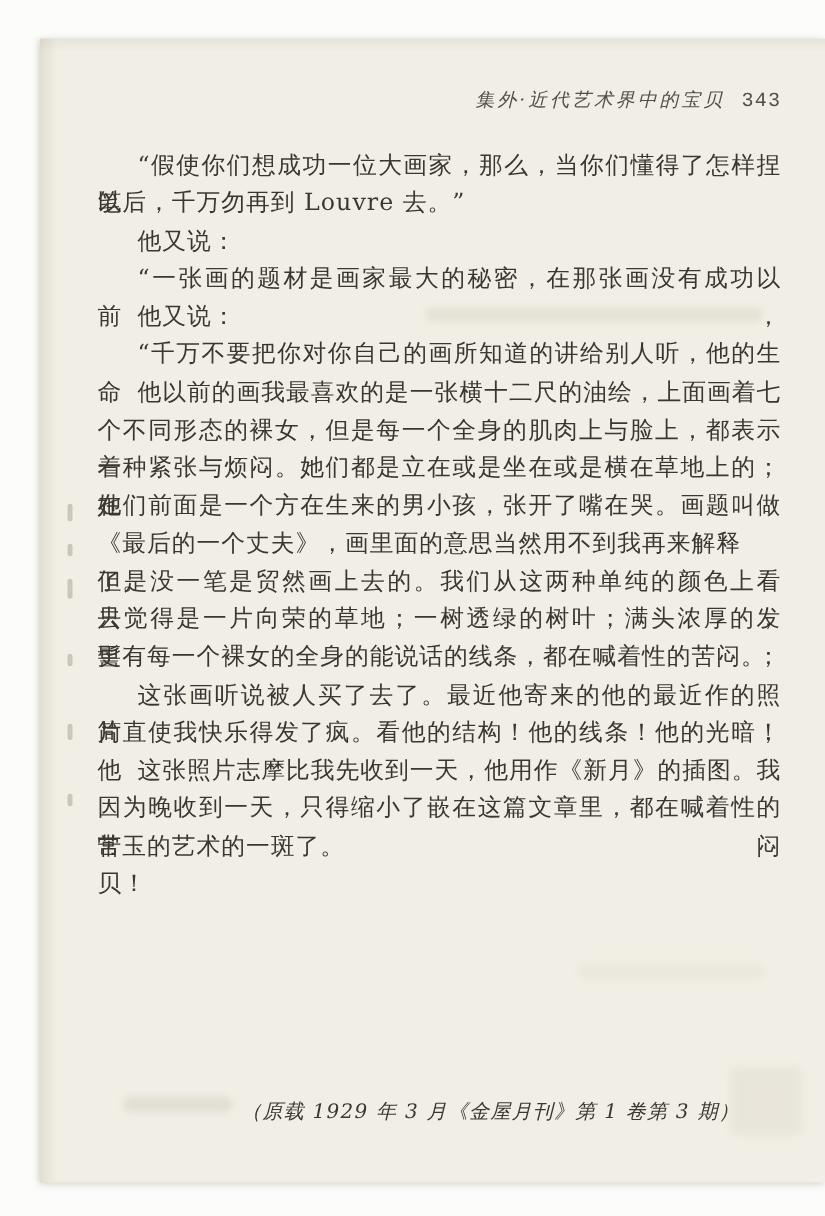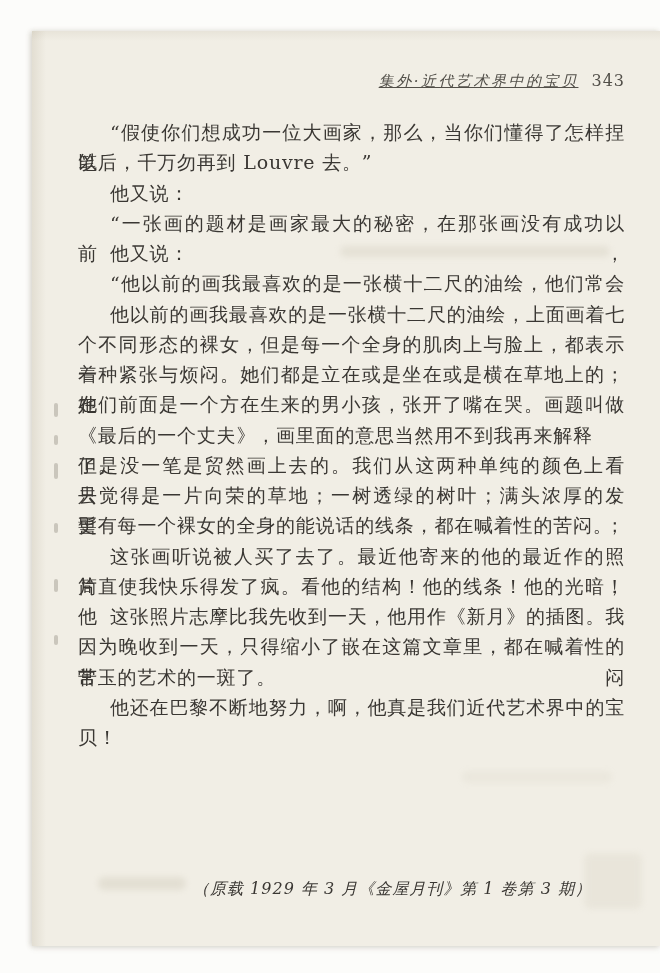--- a/index.html
+++ b/index.html
@@ -28,24 +28,24 @@
   .page .edge-top{
     position:absolute;left:0;right:0;top:0;height:10px;
     background:linear-gradient(180deg,rgba(150,138,112,.10),rgba(150,138,112,0));
   }
   .running-head{
     position:absolute;left:46px;top:40px;width:547px;height:20px;
     display:flex;justify-content:flex-end;align-items:baseline;gap:13px;
     color:var(--header-ink);
   }
   .running-head .rh-title{
-    font-style:italic;font-size:15px;letter-spacing:2.5px;white-space:nowrap;text-decoration:underline;
+    font-style:italic;font-size:15px;letter-spacing:2.5px;white-space:nowrap;
   }
   .running-head .rh-num{
-    font-size:16px;letter-spacing:1px;
+    font-size:16px;letter-spacing:1px;font-family:Liberation Mono, monospace;
   }
   .essay{
     position:absolute;left:46px;top:86px;width:547px;
     color:var(--ink);font-size:19px;letter-spacing:.8px;
   }
   .line{height:30.25px;line-height:30.25px;white-space:normal;}
   .line.fill{text-align:justify;text-align-last:justify;}
   .line.indent{text-indent:32px;}
   .citation{
     position:absolute;left:161px;top:843px;height:30px;line-height:30px;
@@ -74,35 +74,34 @@
       <span class="rh-title">集外·近代艺术界中的宝贝</span>
       <span class="rh-num">343</span>
     </div>
 
     <div class="essay">
         <div class="line indent fill">“假使你们想成功一位大画家，那么，当你们懂得了怎样捏笔</div>
         <div class="line">以后，千万勿再到 Louvre 去。”</div>
         <div class="line indent">他又说：</div>
         <div class="line indent fill">“一张画的题材是画家最大的秘密，在那张画没有成功以前，</div>
         <div class="line indent">他又说：</div>
-        <div class="line indent fill">“他以前的画我最喜欢的是一张横十二尺的油绘，他们常会</div>
+        <div class="line indent fill">“千万不要把你对你自己的画所知道的讲给别人听，他的生命</div>
         <div class="line indent fill">他以前的画我最喜欢的是一张横十二尺的油绘，上面画着七</div>
         <div class="line fill">个不同形态的裸女，但是每一个全身的肌肉上与脸上，都表示着</div>
         <div class="line fill">一种紧张与烦闷。她们都是立在或是坐在或是横在草地上的；在</div>
         <div class="line fill">她们前面是一个方在生来的男小孩，张开了嘴在哭。画题叫做</div>
         <div class="line">《最后的一个丈夫》，画里面的意思当然用不到我再来解释了。</div>
         <div class="line fill">但是没一笔是贸然画上去的。我们从这两种单纯的颜色上看去，</div>
         <div class="line fill">只觉得是一片向荣的草地；一树透绿的树叶；满头浓厚的发髻；</div>
         <div class="line">更有每一个裸女的全身的能说话的线条，都在喊着性的苦闷。</div>
         <div class="line indent fill">这张画听说被人买了去了。最近他寄来的他的最近作的照片，</div>
         <div class="line fill">简直使我快乐得发了疯。看他的结构！他的线条！他的光暗！他</div>
         <div class="line indent fill">这张照片志摩比我先收到一天，他用作《新月》的插图。我</div>
         <div class="line fill">因为晚收到一天，只得缩小了嵌在这篇文章里，都在喊着性的苦闷</div>
         <div class="line">常玉的艺术的一斑了。</div>
-        <div class="line indent fill">他还在巴黎不断地努力，啊，他真是我们近代艺术界中的宝</div>
         <div class="line">贝！</div>
       </div>
 
     <div class="citation">（原载 1929 年 3 月《金屋月刊》第 1 卷第 3 期）</div>
 
     <div class="smudge sm1"></div>
     <div class="smudge sm2"></div>
     <div class="smudge sm3"></div>
     <div class="smudge sm4"></div>
     <div class="gutter-mark gm1"></div>

